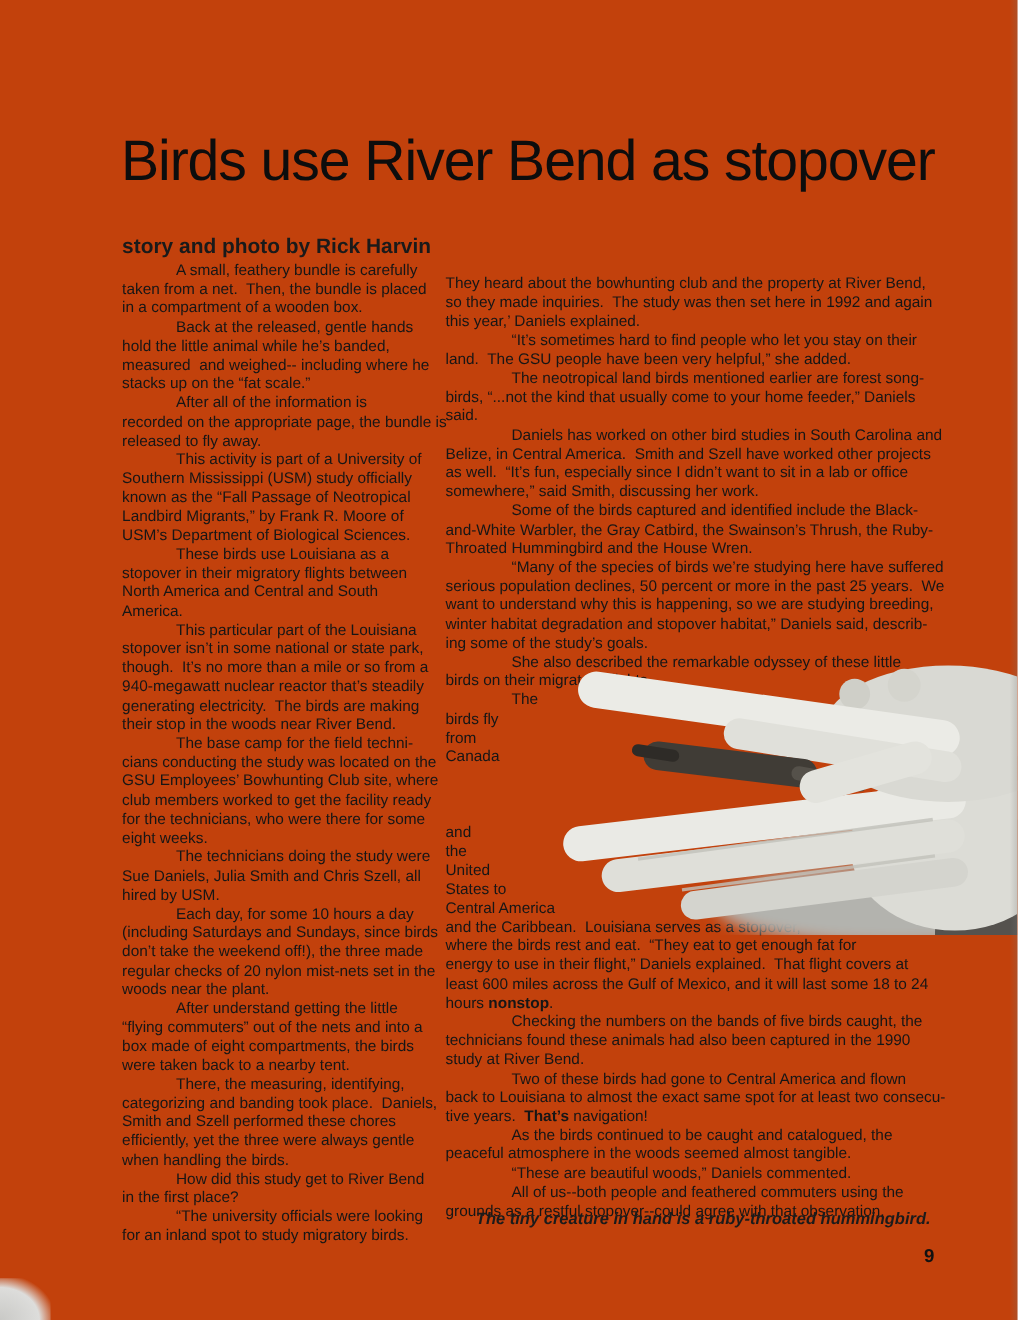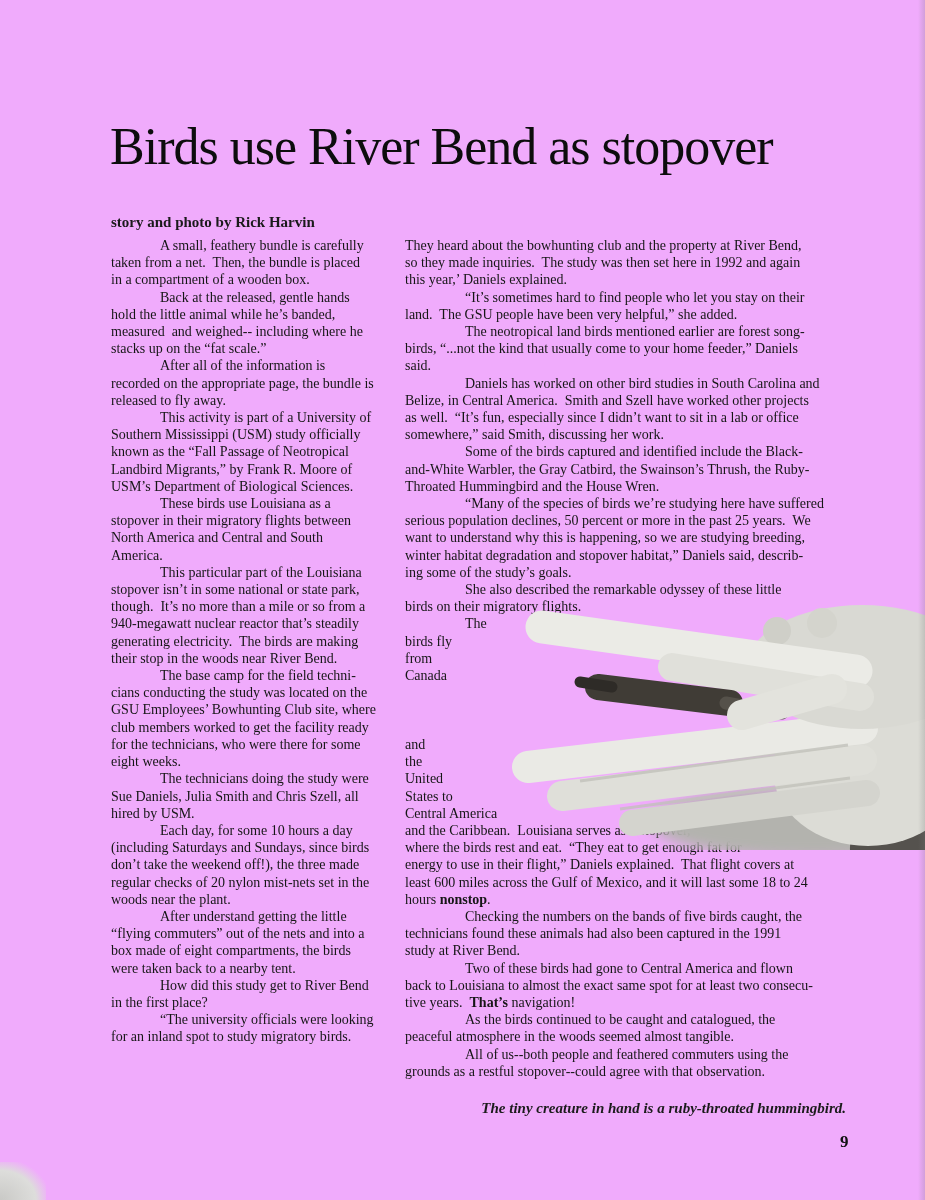--- a/index.html
+++ b/index.html
@@ -1,33 +1,33 @@
 <!DOCTYPE html>
 <html><head>
 <meta charset="utf-8">
 <style>
   html,body{margin:0;padding:0;background:#e8e8e6;}
   .page{
-    position:relative;width:925px;height:1200px;background:#f0abfc;
-    font-family:Liberation Serif, serif;color:#161616;overflow:hidden;
+    position:relative;width:925px;height:1200px;background:#c2410c;
+    font-family:Liberation Sans, sans-serif;color:#161616;overflow:hidden;
   }
   .title{
     position:absolute;left:110px;top:112px;margin:0;
     font-size:52px;font-weight:400;letter-spacing:-1px;line-height:70px;color:#0d0d0d;
     white-space:nowrap;
   }
   .byline{
     position:absolute;left:111px;top:214px;
-    font-size:15px;font-weight:700;color:#1a1a1a;
+    font-size:19px;font-weight:700;color:#1a1a1a;
   }
   .col{position:absolute;top:237px;font-size:14px;line-height:17.2px;}
   .col p{margin:0;white-space:pre;}
   .col-left{left:111px;width:296px;}
   .col-left p.ind{text-indent:49px;}
-  .col-right{left:405px;width:478px;}
+  .col-right{left:405px;width:478px;margin-top:12px;}
   .col-right p.ind{text-indent:60px;}
   .photo{position:absolute;left:430px;top:595px;width:495px;height:255px;}
   .caption{
     position:absolute;right:79px;top:1100px;width:600px;text-align:right;
     font-size:15px;font-style:italic;font-weight:700;color:#1b1b1b;
   }
   .page-number{
     position:absolute;left:840px;top:1132px;
     font-size:17px;font-weight:700;color:#111;
   }
@@ -86,20 +86,25 @@
 hired by USM.</p>
     <p class="ind">Each day, for some 10 hours a day
 (including Saturdays and Sundays, since birds
 don’t take the weekend off!), the three made
 regular checks of 20 nylon mist-nets set in the
 woods near the plant.</p>
     <p class="ind">After understand getting the little
 “flying commuters” out of the nets and into a
 box made of eight compartments, the birds
 were taken back to a nearby tent.</p>
+    <p class="ind">There, the measuring, identifying,
+categorizing and banding took place.  Daniels,
+Smith and Szell performed these chores
+efficiently, yet the three were always gentle
+when handling the birds.</p>
     <p class="ind">How did this study get to River Bend
 in the first place?</p>
     <p class="ind">“The university officials were looking
 for an inland spot to study migratory birds.</p>
   </div>
 
   <div class="col col-right">
     <p>They heard about the bowhunting club and the property at River Bend,
 so they made inquiries.  The study was then set here in 1992 and again
 this year,’ Daniels explained.</p>
@@ -133,27 +138,28 @@
 the
 United
 States to
 Central America
 and the Caribbean.  Louisiana serves as a stopover,
 where the birds rest and eat.  “They eat to get enough fat for
 energy to use in their flight,” Daniels explained.  That flight covers at
 least 600 miles across the Gulf of Mexico, and it will last some 18 to 24
 hours </span><b>nonstop</b><span>.</span></p>
     <p class="ind">Checking the numbers on the bands of five birds caught, the
-technicians found these animals had also been captured in the 1991
+technicians found these animals had also been captured in the 1990
 study at River Bend.</p>
     <p class="ind"><span>Two of these birds had gone to Central America and flown
 back to Louisiana to almost the exact same spot for at least two consecu-
 tive years.  </span><b>That’s</b><span> navigation!</span></p>
     <p class="ind">As the birds continued to be caught and catalogued, the
 peaceful atmosphere in the woods seemed almost tangible.</p>
+    <p class="ind">“These are beautiful woods,” Daniels commented.</p>
     <p class="ind">All of us--both people and feathered commuters using the
 grounds as a restful stopover--could agree with that observation.</p>
   </div>
 
   <svg class="photo" viewBox="0 0 495 255" xmlns="http://www.w3.org/2000/svg">
     <defs>
       <filter id="soft" x="-30%" y="-30%" width="160%" height="160%">
         <feGaussianBlur stdDeviation="7"></feGaussianBlur>
       </filter>
     </defs>

